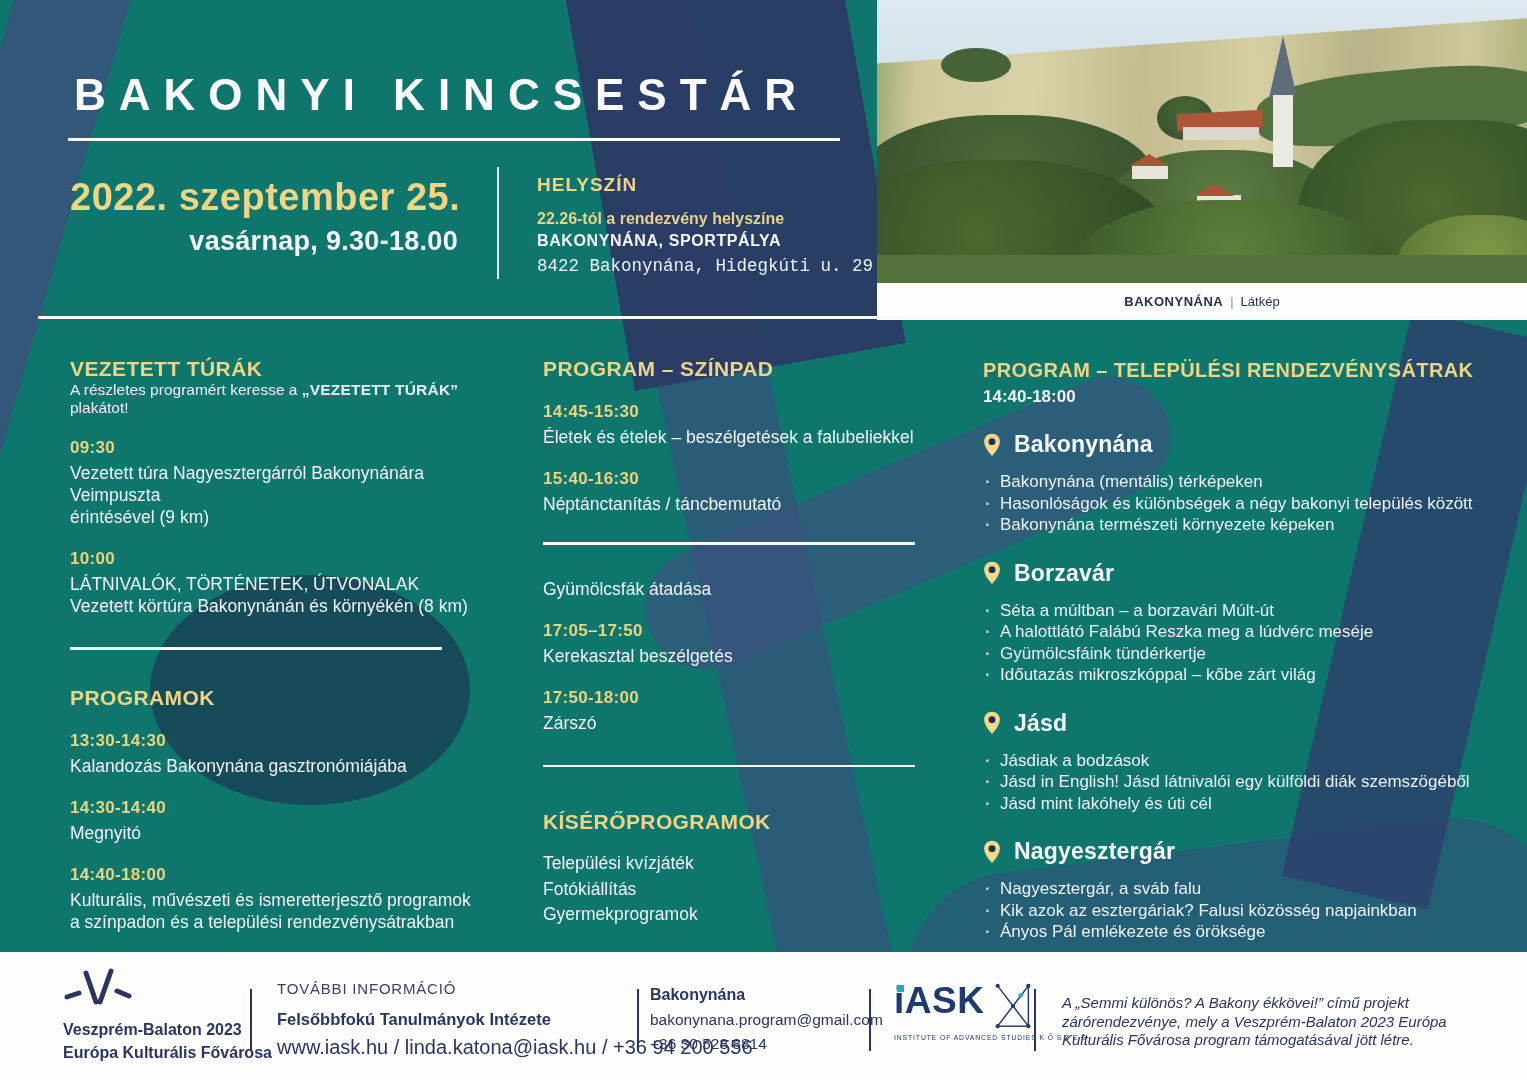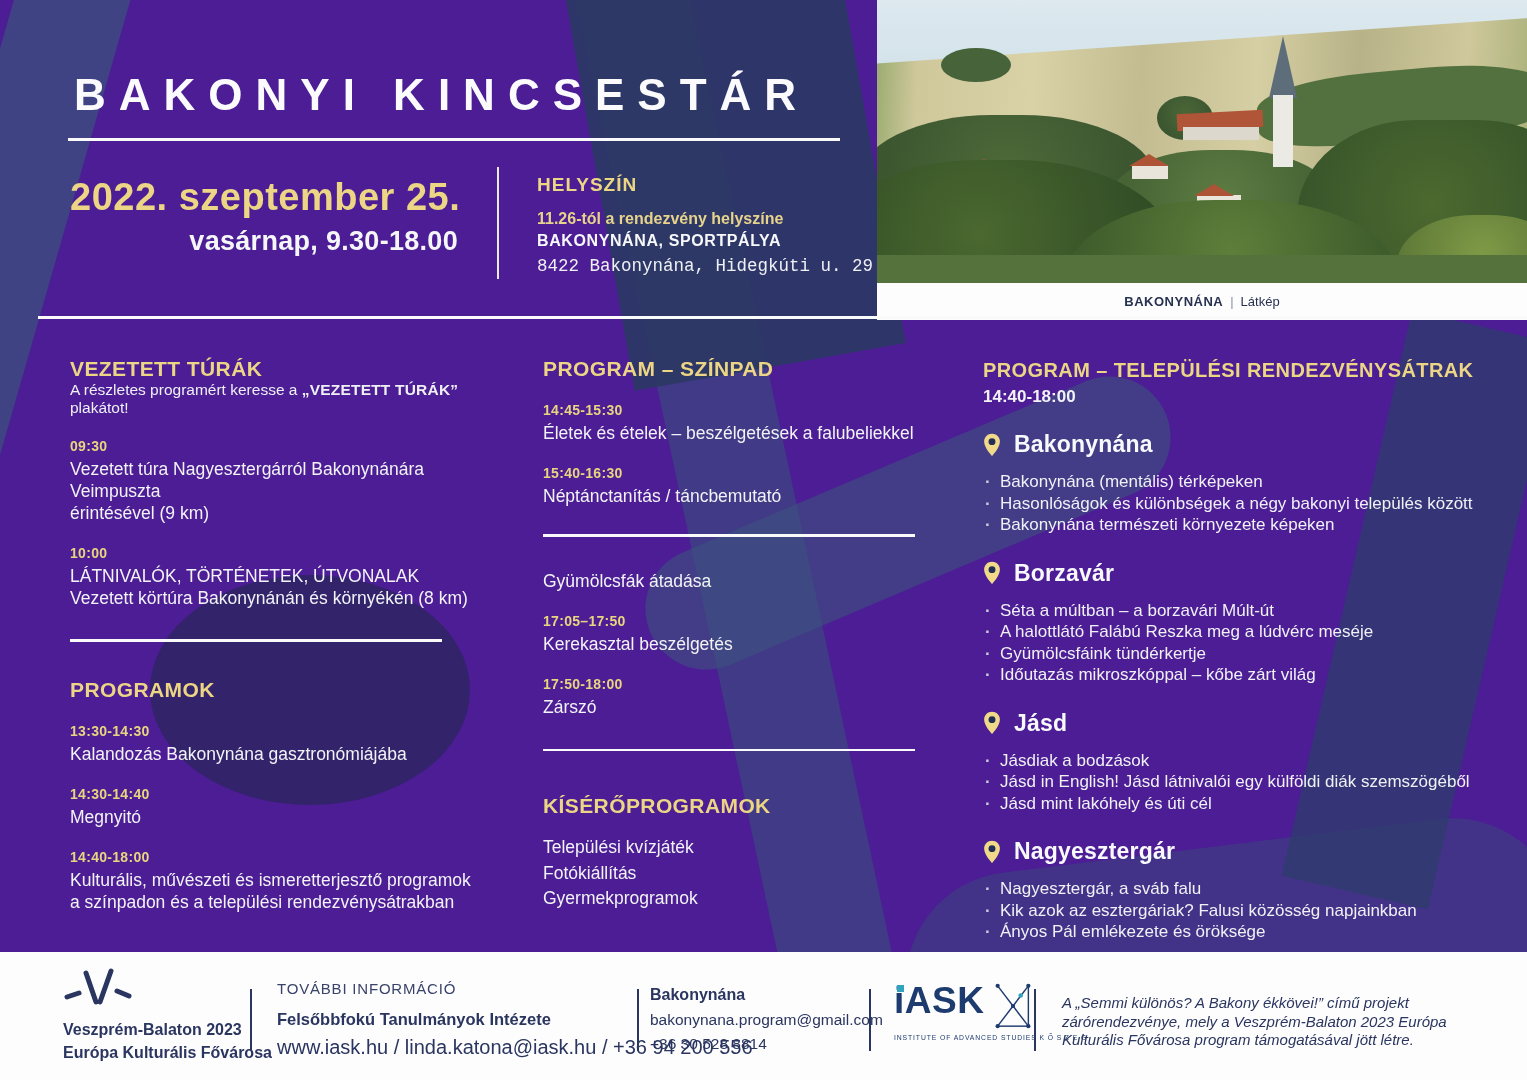--- a/index.html
+++ b/index.html
@@ -1,18 +1,18 @@
 <!DOCTYPE html>
 <html><head>
 <meta charset="utf-8">
 <style>
   html,body{margin:0;padding:0;background:#444;}
   .poster{
     position:relative;width:1527px;height:1080px;overflow:hidden;
-    background:#4c1d95;font-family:"Liberation Sans",sans-serif;
+    background:#0f766e;font-family:"Liberation Sans",sans-serif;
     -webkit-font-smoothing:antialiased;
   }
   
   .wm{position:absolute;z-index:0;}
   .wm-v-left{left:34px;top:-70px;width:112px;height:1110px;background:#3c4e7f;opacity:.78;transform:rotate(16deg);transform-origin:top left;}
   .wm-v-right{left:560px;top:-70px;width:112px;height:1110px;background:#3a4c7d;opacity:.62;transform:rotate(-12deg);transform-origin:top left;}
   .wm-band-hdr{left:598px;top:-30px;width:275px;height:400px;background:#2b3864;opacity:.9;transform:rotate(-10deg);}
   .wm-ribbon-mid{left:628px;top:462px;width:560px;height:122px;border-radius:70px;background:#3e5080;opacity:.62;transform:rotate(-23deg);}
   .wm-ribbon-low{left:905px;top:845px;width:660px;height:230px;border-radius:110px;background:#394a7b;opacity:.5;transform:rotate(-7deg);}
   .wm-band-right{left:1345px;top:320px;width:150px;height:580px;background:#2e3c6c;opacity:.75;transform:rotate(13deg);}
@@ -63,21 +63,21 @@
 
   
   .col{position:absolute;z-index:1;}
   .col-left{left:70px;top:357px;width:440px;}
   .col-mid{left:543px;top:357px;width:392px;}
   .col-right{left:983px;top:359px;width:514px;}
   .sec-h{color:#ecd584;font-size:21px;font-weight:bold;letter-spacing:.4px;}
   .tours-sub{color:#eef0f4;font-size:15.5px;}
   .tours-sub b{letter-spacing:.2px;}
   .item{margin-top:21px;}
-  .time{color:#e9d47f;font-size:14px;font-weight:bold;letter-spacing:.3px;}
+  .time{color:#e9d47f;font-size:17px;font-weight:bold;letter-spacing:.3px;}
   .btxt{margin-top:4px;color:#f2f3f6;font-size:17.5px;line-height:1.26;white-space:pre-line;}
   .rule{height:2.5px;background:#fafafa;border:none;margin:0;}
   .rule-left{width:372px;margin-top:30px;}
   .h2-gap{margin-top:36px;}
   .rule-mid1{width:372px;margin-top:27px;}
   .item-sp{margin-top:33px;}
   .rule-mid2{width:372px;margin-top:31px;}
   .side-h{margin-top:43px;}
   .side-list{margin-top:17px;}
   .side-item{color:#f2f3f6;font-size:17.5px;line-height:1.45;}
@@ -125,21 +125,21 @@
   <div class="wm wm-ribbon-low"></div>
   <div class="wm wm-band-right"></div>
 
   <div class="hdr title">BAKONYI KINCSESTÁR</div>
   <div class="hdr title-rule"></div>
   <div class="hdr date">2022. szeptember 25.</div>
   <div class="hdr daytime">vasárnap, 9.30-18.00</div>
   <div class="hdr vrule"></div>
   <div class="hdr venue">
     <div class="venue-label">HELYSZÍN</div>
-    <div class="venue-note">11.26-tól a rendezvény helyszíne</div>
+    <div class="venue-note">22.26-tól a rendezvény helyszíne</div>
     <div class="venue-name">BAKONYNÁNA, SPORTPÁLYA</div>
     <div class="venue-addr">8422 Bakonynána, Hidegkúti u. 29.</div>
   </div>
 
   <div class="photo">
     <div class="ph ph-sky"></div>
     <div class="ph ph-hill"></div>
     <div class="ph ph-tree-hill2"></div>
     <div class="ph ph-tree-hill"></div>
     <div class="ph ph-treeline"></div>

